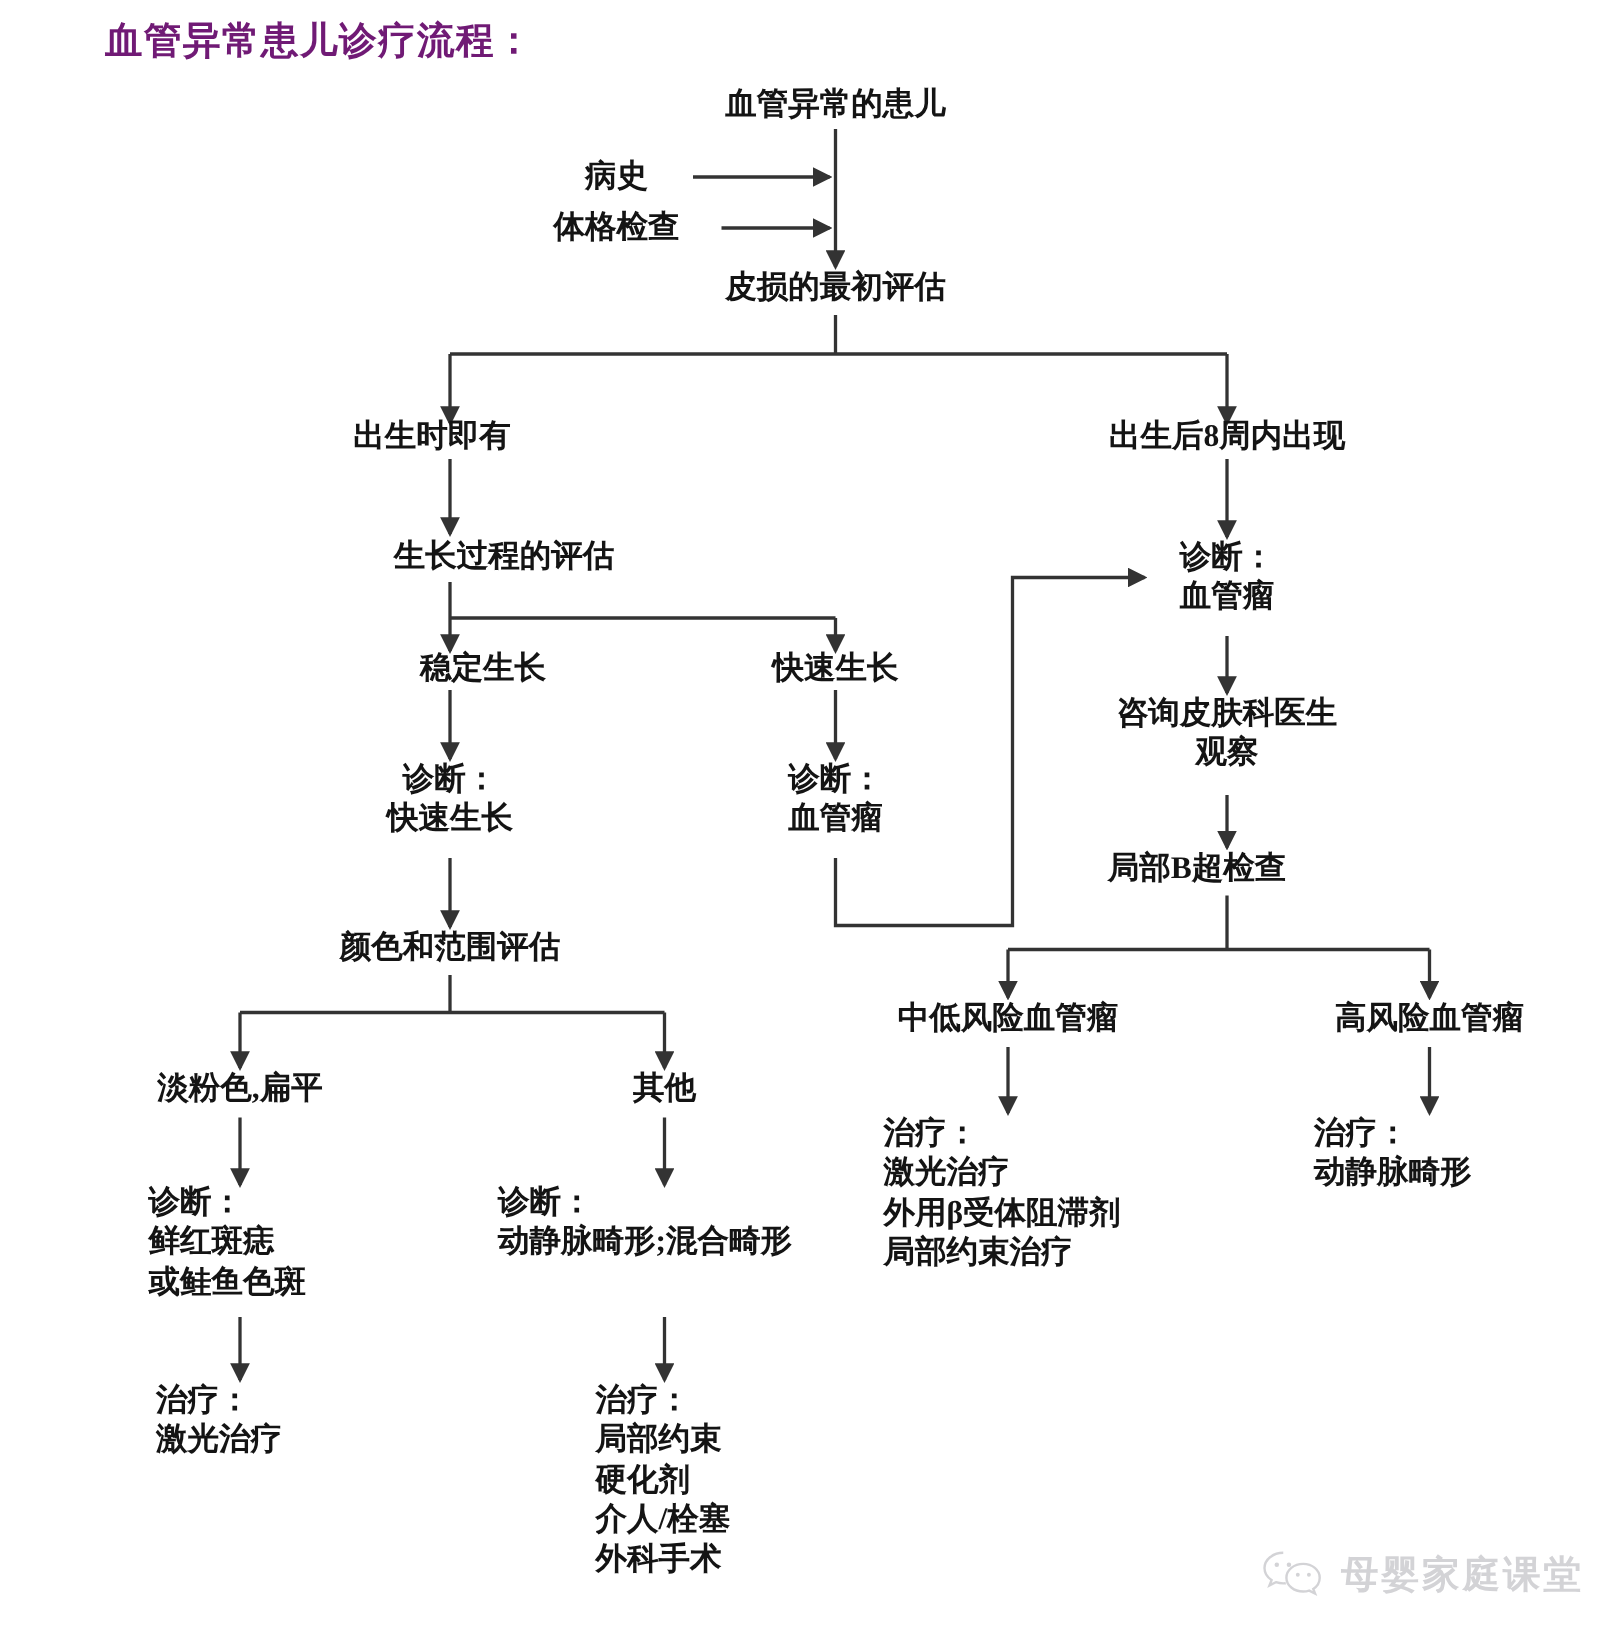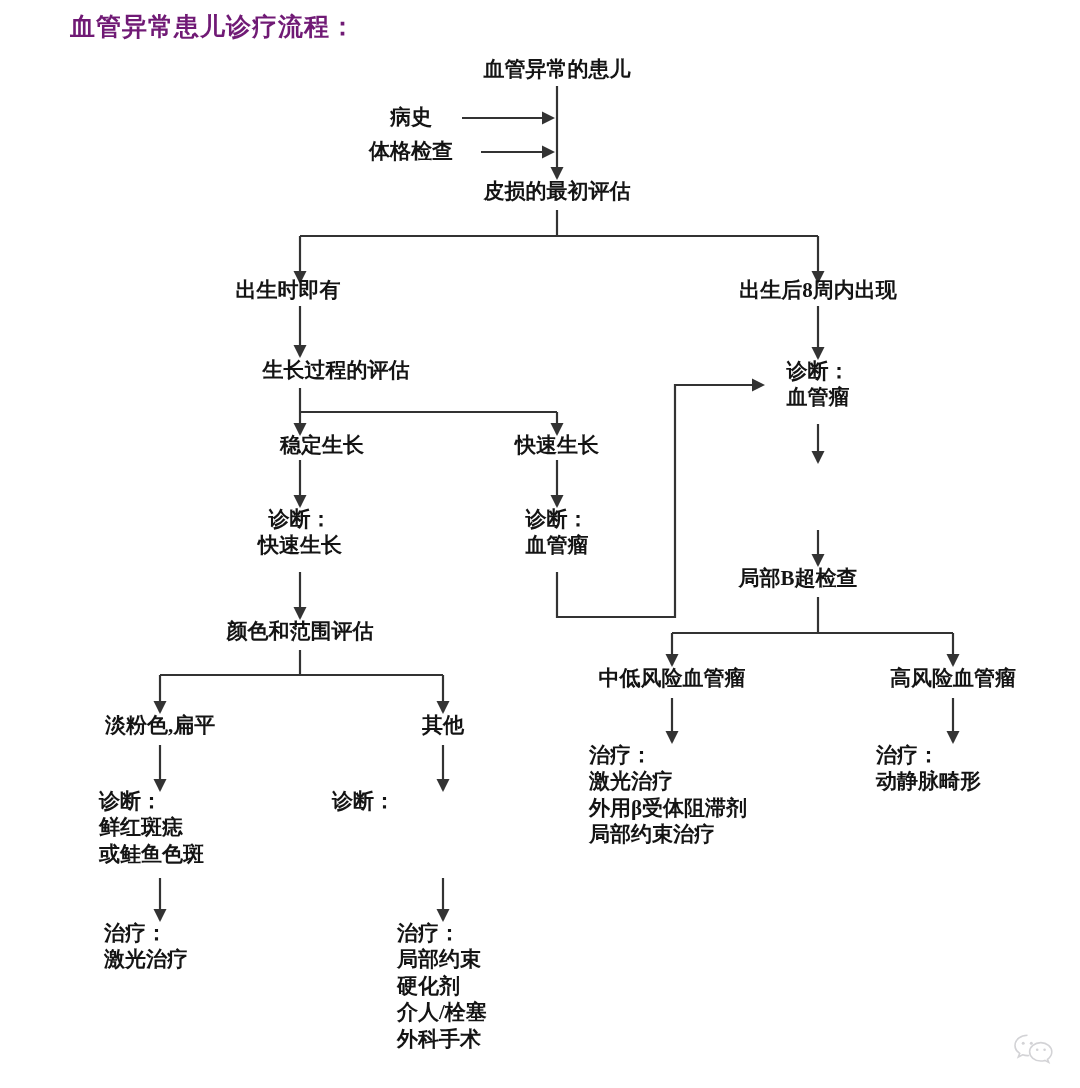--- a/index.html
+++ b/index.html
@@ -190,20 +190,24 @@
   <div class="node center" style="left:557px; top:506px;">
     <span class="ln">诊断：</span>
     <span class="ln">血管瘤</span>
   </div>
 
   <div class="node center" style="left:818px; top:358px;">
     <span class="ln">诊断：</span>
     <span class="ln">血管瘤</span>
   </div>
 
+  <div class="node center" style="left:818px; top:462px;">
+    <span class="ln">咨询皮肤科医生</span>
+    <span class="ln">观察</span>
+  </div>
 
   <div class="node center" style="left:798px; top:565px;">
     <span class="ln">局部B超检查</span>
   </div>
 
   <div class="node center" style="left:300px; top:618px;">
     <span class="ln">颜色和范围评估</span>
   </div>
 
   <div class="node center" style="left:160px; top:712px;text-align:right;">
@@ -215,20 +219,21 @@
   </div>
 
   <div class="node left" style="left:99px; top:788px;">
     <span class="ln">诊断：</span>
     <span class="ln">鲜红斑痣</span>
     <span class="ln">或鲑鱼色斑</span>
   </div>
 
   <div class="node left" style="left:332px; top:788px;">
     <span class="ln">诊断：</span>
+    <span class="ln">动静脉畸形;混合畸形</span>
   </div>
 
   <div class="node left" style="left:104px; top:920px;">
     <span class="ln">治疗：</span>
     <span class="ln">激光治疗</span>
   </div>
 
   <div class="node left" style="left:397px; top:920px;">
     <span class="ln">治疗：</span>
     <span class="ln">局部约束</span>
@@ -263,15 +268,16 @@
         <path d="M15.5 3.2C8.6 3.2 3 7.8 3 13.4c0 3.2 1.8 6.1 4.7 8L6.3 25l4.3-2.2c1.5.5 3.2.8 4.9.8
                  .6 0 1.2 0 1.7-.1"></path>
         <path d="M28.8 10.6c-6.2 0-11.2 4.1-11.2 9.2s5 9.2 11.2 9.2c1.4 0 2.7-.2 4-.6l3.9 2-1.2-3.1
                  c2.6-1.7 4.3-4.3 4.3-7.5 0-5.1-5-9.2-11-9.2z"></path>
       </g>
       <circle cx="11.2" cy="11.2" r="1.5" fill="#8d8d95"></circle>
       <circle cx="19.3" cy="11.2" r="1.5" fill="#8d8d95"></circle>
       <circle cx="25.2" cy="17.8" r="1.3" fill="#8d8d95"></circle>
       <circle cx="32.6" cy="17.8" r="1.3" fill="#8d8d95"></circle>
     </svg>
+    <span class="wm-text">母婴家庭课堂</span>
   </div>
 
 </div>
 
 </body></html>

